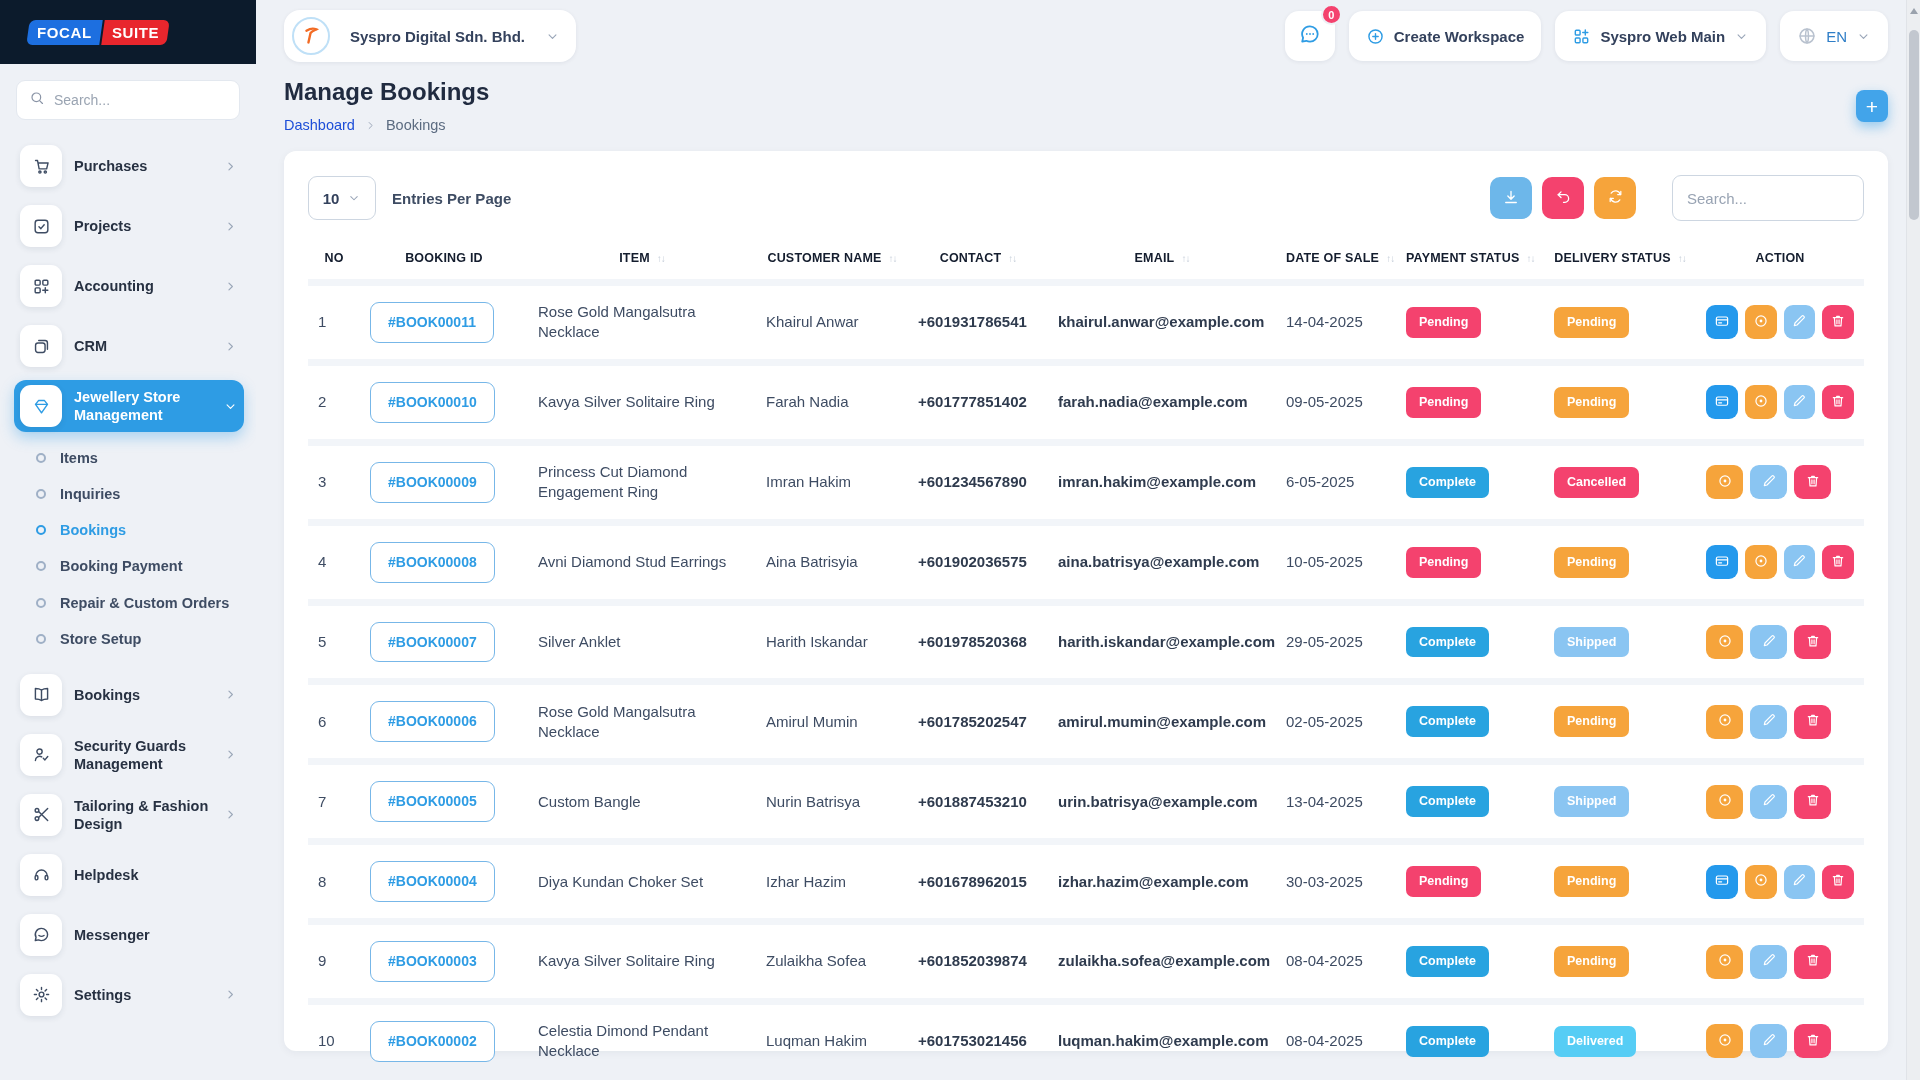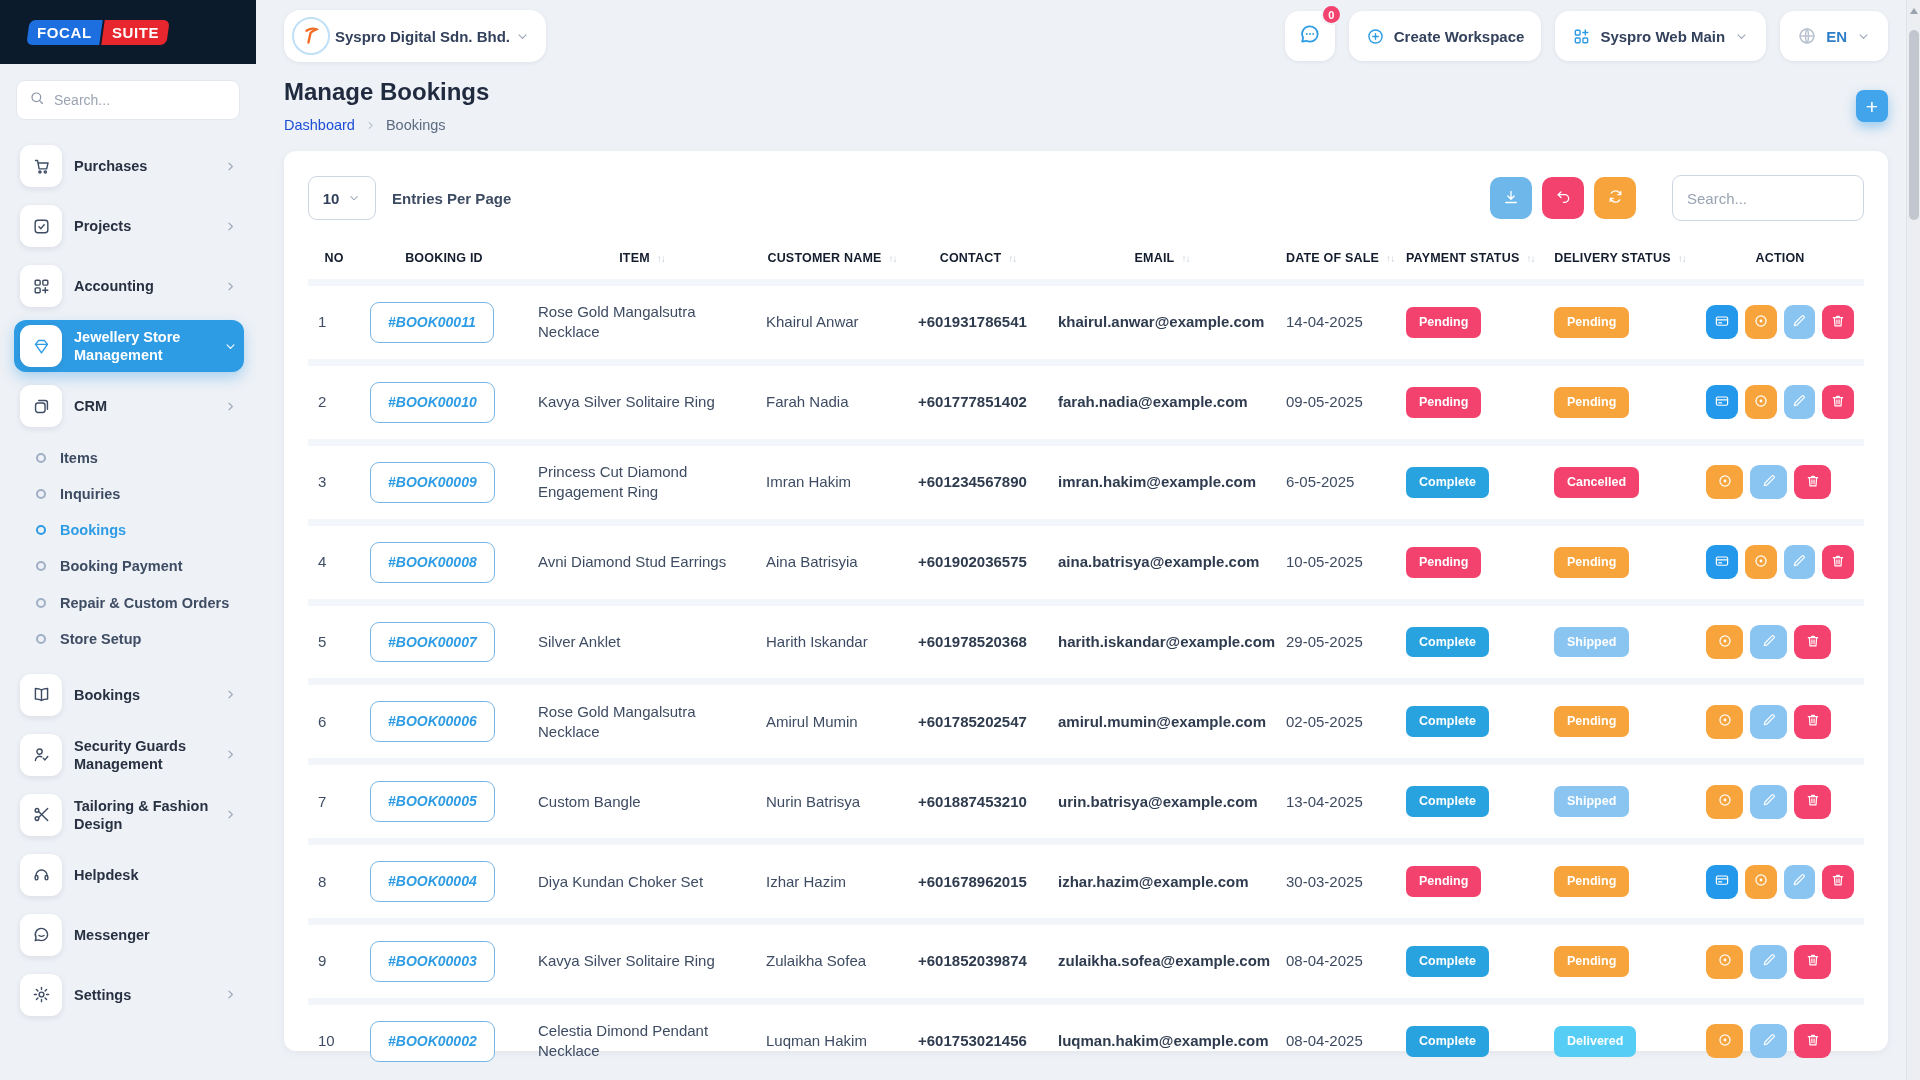--- a/index.html
+++ b/index.html
@@ -27,31 +27,31 @@
   .menu-item.active .menu-chevron { color:#fff; }
   .submenu { list-style:none; margin:6px 0 12px 0; padding-left:22px; }
   .submenu li { display:flex; align-items:center; gap:14px; padding:9px 0; font-size:14.5px; font-weight:600; color:#3e4c63; cursor:pointer; line-height:1.25; }
   .bullet { width:10px; height:10px; border-radius:50%; border:2px solid #9fb0c6; flex:0 0 10px; }
   .submenu li.active { color:#2e9ce4; }
   .submenu li.active .bullet { border-color:#2e9ce4; }
 
   
   .main { flex:1; padding:0 32px 0 28px; overflow:hidden; position:relative; }
   .topbar { padding-top:10px; display:flex; align-items:center; justify-content:space-between; }
-  .ws-pill { background:#fff; border-radius:16px; height:52px; display:flex; align-items:center; gap:5px; padding:0 16px 0 8px; box-shadow:0 1px 4px rgba(20,35,60,.07); cursor:pointer; }
+  .ws-pill { background:#fff; border-radius:16px; height:52px; display:flex; align-items:center; gap:20px; padding:0 16px 0 8px; box-shadow:0 1px 4px rgba(20,35,60,.07); cursor:pointer; }
   .ws-avatar { width:38px; height:38px; border-radius:50%; border:2px solid #bfe0f7; background:#fff; display:flex; align-items:center; justify-content:center; }
   .ws-name { font-size:15px; font-weight:700; color:#33415c; }
   .top-right { display:flex; align-items:center; gap:14px; }
   .msg-btn { width:50px; height:50px; background:#fff; border-radius:14px; position:relative; display:flex; align-items:center; justify-content:center; color:#2e9ce4; box-shadow:0 1px 4px rgba(20,35,60,.07); cursor:pointer; }
   .msg-badge { position:absolute; top:-7px; right:-7px; background:#f4426e; color:#fff; font-size:11px; font-weight:700; min-width:21px; height:21px; border-radius:50%; display:flex; align-items:center; justify-content:center; border:2px solid #eef1f6; }
   .pill-btn { background:#fff; height:50px; border-radius:14px; display:flex; align-items:center; gap:9px; padding:0 17px; font-size:15px; font-weight:700; color:#33415c; box-shadow:0 1px 4px rgba(20,35,60,.07); cursor:pointer; }
   .blue-ic { color:#2e9ce4; display:flex; }
   .gray-ic { color:#b9c2cf; display:flex; }
   .chev { color:#9aa6b8; display:flex; }
-  .lang-label { color:#2f7ec7; font-weight:700; }
+  .lang-label { color:#2f7ec7; font-weight:400; }
 
   .page-head { margin-top:16px; position:relative; }
   .page-title { font-size:24px; font-weight:800; color:#202b40; }
   .breadcrumb { margin-top:11px; display:flex; align-items:center; gap:9px; font-size:14.5px; }
   .crumb-link { color:#1d4ed8; cursor:pointer;text-align:right; }
   .crumb-current { color:#5b6b80; }
   .add-btn { position:absolute; right:0; top:12px; width:32px; height:32px; border-radius:8px; background:#42a4ea; color:#fff; border:0; font-size:21px; line-height:1; display:flex; align-items:center; justify-content:center; cursor:pointer; box-shadow:0 5px 12px rgba(46,156,228,.45); }
 
   .card { margin-top:18px; background:#fff; border-radius:12px; box-shadow:0 2px 8px rgba(20,35,60,.05); padding:24px 24px 20px; height:900px; }
   .toolbar { display:flex; justify-content:space-between; align-items:center; margin-bottom:18px; }
@@ -63,21 +63,21 @@
   .tool-download { background:#6db7ea; }
   .tool-undo { background:#f4426e; }
   .tool-refresh { background:#f6a43b; }
   .search-input { width:192px; height:46px; border:1px solid #cdd6e1; border-radius:9px; padding:0 14px; font-size:15px; color:#33415c; outline:none; margin-left:26px; font-family:inherit; }
   .search-input::placeholder { color:#98a3b3; }
 
   table { width:100%; border-collapse:collapse; table-layout:fixed; }
   thead th { font-size:12.5px; font-weight:800; color:#141d2e; text-transform:uppercase; text-align:center; padding:12px 10px 14px; white-space:nowrap; letter-spacing:.2px; }
   th .sort { color:#c3ccd8; font-size:10px; margin-left:7px; letter-spacing:-1px; font-weight:400; }
   tbody td { padding:16px 10px; border-top:7px solid #f2f5f9; font-size:15px; color:#3e4c63; vertical-align:middle; line-height:1.35; }
-  .booking-pill { display:inline-block; border:1px solid #77b7e8; color:#2e9ce4; border-radius:9px; padding:10px 17px; font-size:14px; font-weight:700; background:#fff; cursor:pointer; white-space:nowrap;font-style:italic; }
+  .booking-pill { display:inline-block; border:1px solid #77b7e8; color:#2e9ce4; border-radius:9px; padding:10px 17px; font-size:14px; font-weight:700; background:#fff; cursor:pointer; white-space:nowrap; }
   .cell-contact,.cell-email { font-weight:700; color:#2f3b4e; }
   .badge { display:inline-block; padding:7px 13px; border-radius:7px; color:#fff; font-size:12.5px; font-weight:600; white-space:nowrap; }
   .actions { display:flex; gap:7px; }
   .action-btn { width:37px; height:34px; border-radius:9px; border:0; color:#fff; display:flex; align-items:center; justify-content:center; cursor:pointer; }
 
   .scrollbar { position:absolute; right:0; top:0; width:14px; height:100%; background:#eceef1; border-left:1px solid #e0e3e8; }
   .scroll-thumb { position:absolute; top:30px; left:2px; width:10px; height:190px; background:#c2c7cf; border-radius:5px; }
   .scroll-arrow { position:absolute; top:8px; left:3px; width:0; height:0; border-left:4px solid transparent; border-right:4px solid transparent; border-bottom:6px solid #9aa2ad; }
 </style>
 </head>
@@ -136,45 +136,45 @@
               <path d="M16.8 13.6v6.4M13.6 16.8H20"></path>
             </svg>
           </span>
           <span class="menu-label">Accounting</span>
           <span class="menu-chevron">
             <svg viewBox="0 0 24 24" fill="none" stroke="currentColor" stroke-width="1.8" stroke-linecap="round" stroke-linejoin="round" width="15" height="15">
               <path d="M9.5 6.5l5.5 5.5-5.5 5.5"></path>
             </svg>
           </span>
         </div>
+        <div class="menu-item">
+          <span class="icon-card">
+            <svg viewBox="0 0 24 24" fill="none" stroke="currentColor" stroke-width="1.8" stroke-linecap="round" stroke-linejoin="round" width="19" height="19">
+              <rect x="4.5" y="7.5" width="12" height="12" rx="3"></rect>
+              <path d="M8.5 4.5h8a3 3 0 0 1 3 3v8"></path>
+            </svg>
+          </span>
+          <span class="menu-label">CRM</span>
+          <span class="menu-chevron">
+            <svg viewBox="0 0 24 24" fill="none" stroke="currentColor" stroke-width="1.8" stroke-linecap="round" stroke-linejoin="round" width="15" height="15">
+              <path d="M9.5 6.5l5.5 5.5-5.5 5.5"></path>
+            </svg>
+          </span>
+        </div>
         <div class="menu-item active">
           <span class="icon-card">
             <svg viewBox="0 0 24 24" fill="none" stroke="currentColor" stroke-width="1.8" stroke-linecap="round" stroke-linejoin="round" width="19" height="19">
               <path d="M8.2 4.5h7.6l3.7 4.8L12 20 4.5 9.3z"></path>
               <path d="M4.5 9.3h15"></path>
             </svg>
           </span>
           <span class="menu-label">Jewellery Store Management</span>
           <span class="menu-chevron">
             <svg viewBox="0 0 24 24" fill="none" stroke="currentColor" stroke-width="1.8" stroke-linecap="round" stroke-linejoin="round" width="15" height="15">
               <path d="M6.5 9.5l5.5 5.5 5.5-5.5"></path>
-            </svg>
-          </span>
-        </div>
-        <div class="menu-item">
-          <span class="icon-card">
-            <svg viewBox="0 0 24 24" fill="none" stroke="currentColor" stroke-width="1.8" stroke-linecap="round" stroke-linejoin="round" width="19" height="19">
-              <rect x="4.5" y="7.5" width="12" height="12" rx="3"></rect>
-              <path d="M8.5 4.5h8a3 3 0 0 1 3 3v8"></path>
-            </svg>
-          </span>
-          <span class="menu-label">CRM</span>
-          <span class="menu-chevron">
-            <svg viewBox="0 0 24 24" fill="none" stroke="currentColor" stroke-width="1.8" stroke-linecap="round" stroke-linejoin="round" width="15" height="15">
-              <path d="M9.5 6.5l5.5 5.5-5.5 5.5"></path>
             </svg>
           </span>
         </div>
         <ul class="submenu">
           <li class="">
             <span class="bullet"></span>
             <span>Items</span>
           </li>
           <li class="">
             <span class="bullet"></span>

